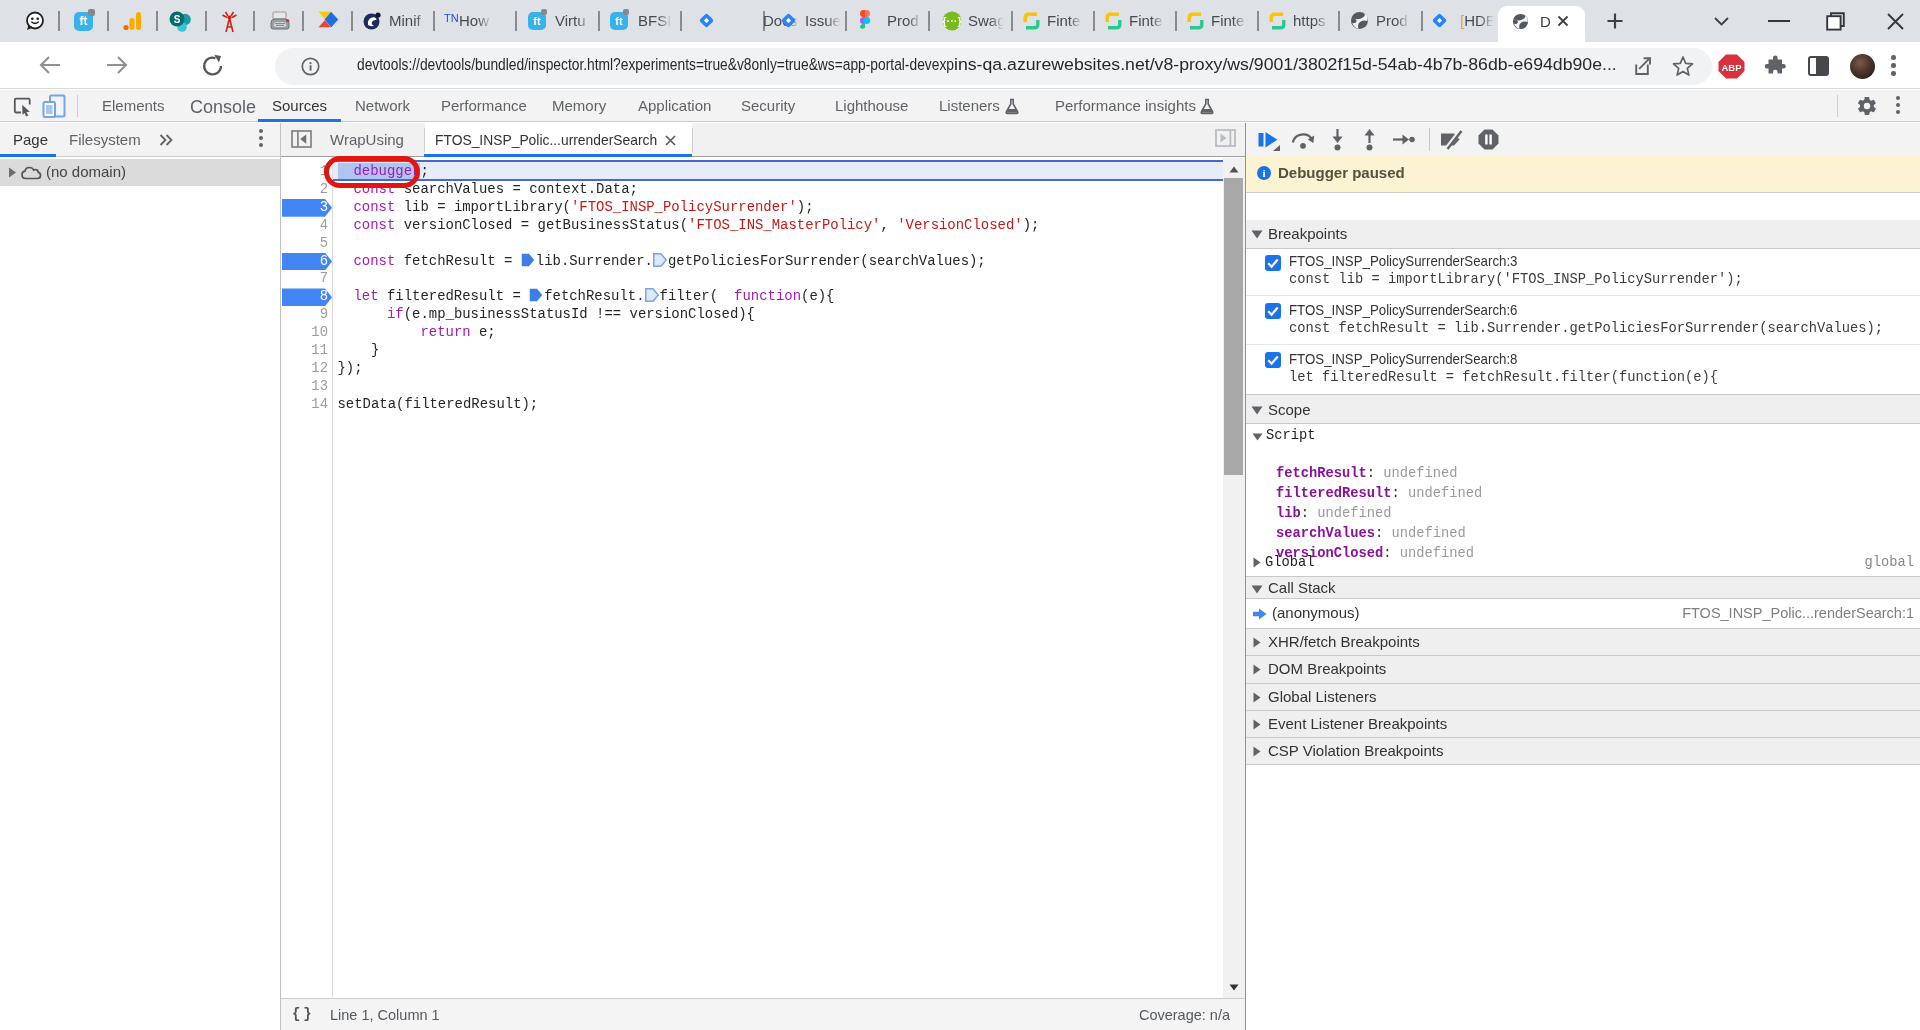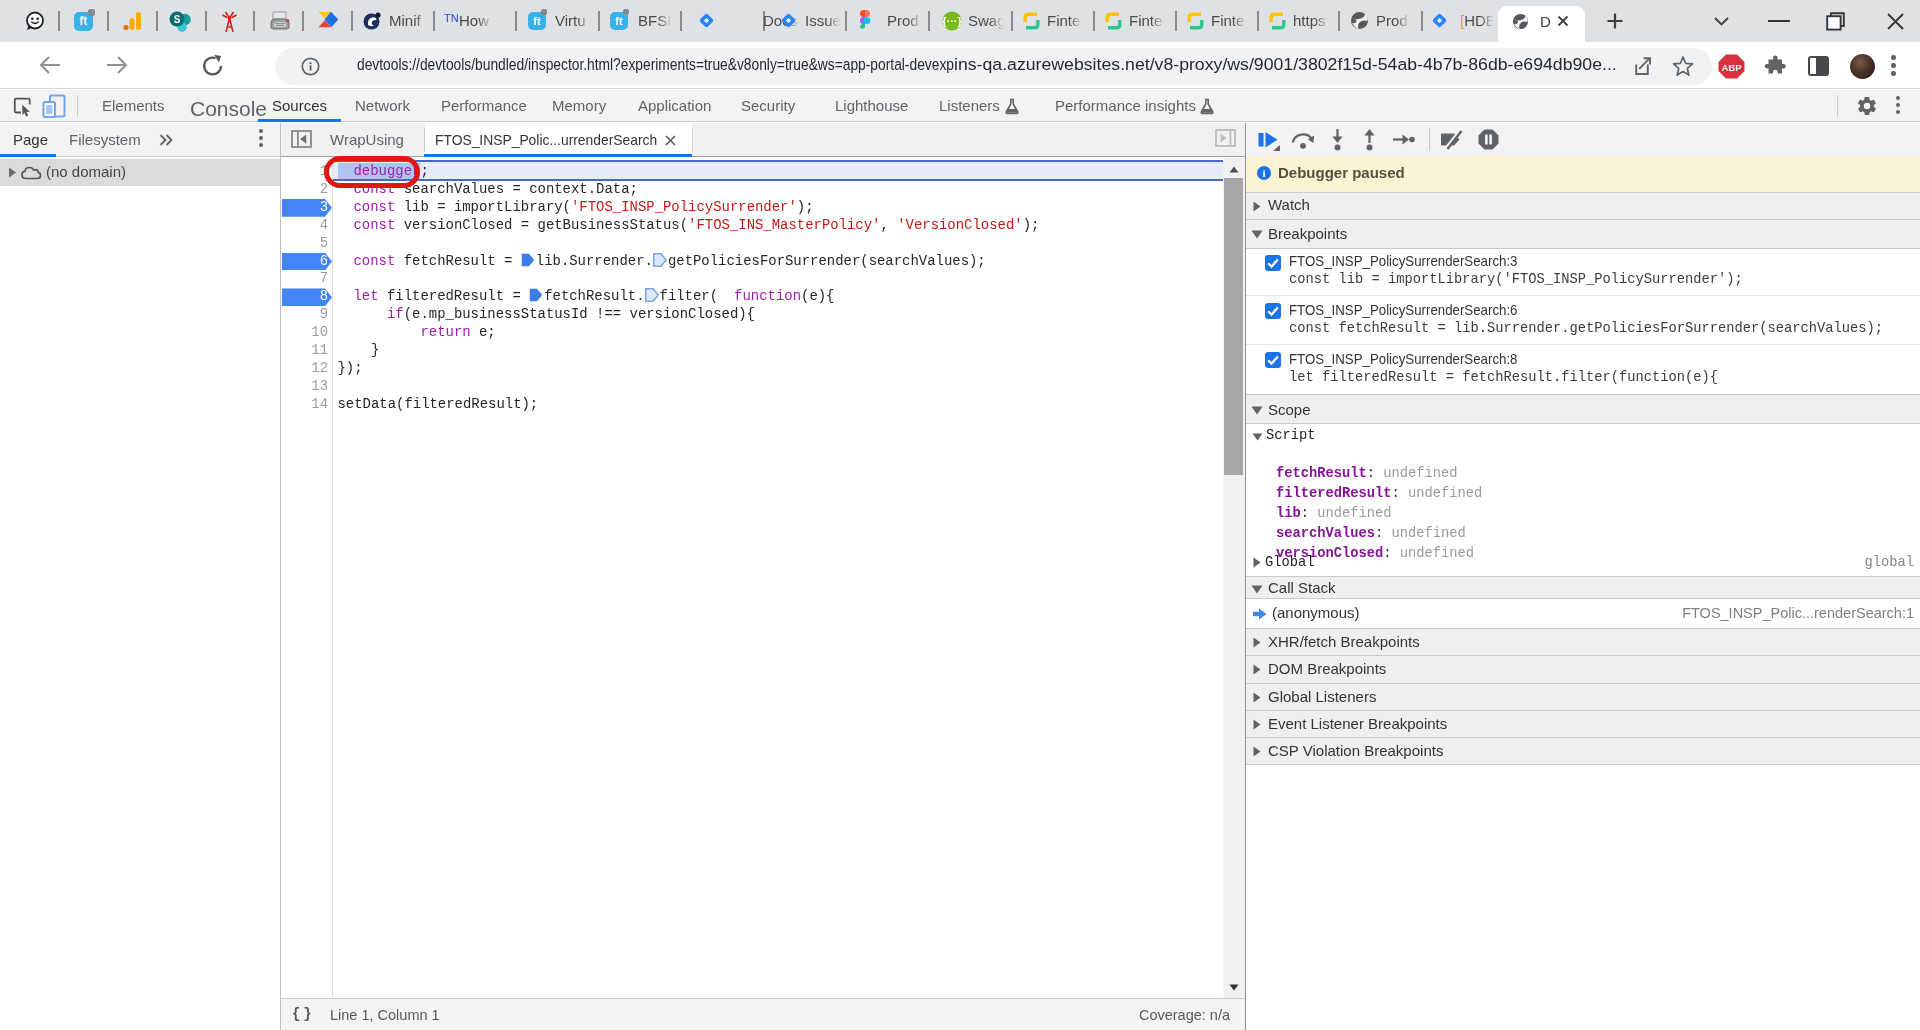--- a/index.html
+++ b/index.html
@@ -266,21 +266,21 @@
   </svg>
 
   <svg class="abs" style="left:42px;top:4px;" width="24" height="25" viewBox="0 0 24 25">
     <rect x="8" y="1.5" width="14.5" height="21" rx="1.5" fill="none" stroke="#72a5e8" stroke-width="2"></rect>
     <rect x="1.5" y="8" width="11.5" height="15" rx="1.5" fill="#fff" stroke="#72a5e8" stroke-width="2"></rect>
     <rect x="4" y="11" width="6.5" height="9" fill="#a8c7ee"></rect>
   </svg>
   <div class="sep-v" style="left:77px;top:5px;height:22px;width:1px;background:#cccccc;"></div>
 
   <div class="abs" style="left:102px;top:7px;font-size:15px;color:#5f6368;">Elements</div>
-  <div class="abs" style="left:190px;top:7px;font-size:21px;color:#5f6368;">Console</div>
+  <div class="abs" style="left:190px;top:7px;font-size:18px;color:#5f6368;">Console</div>
   <div class="abs" style="left:272px;top:7px;font-size:15px;color:#333333;">Sources</div>
   <div class="abs" style="left:258px;top:29px;width:83px;height:3px;background:#1a73e8;"></div>
   <div class="abs" style="left:355px;top:7px;font-size:15px;color:#5f6368;">Network</div>
   <div class="abs" style="left:441px;top:7px;font-size:15px;color:#5f6368;">Performance</div>
   <div class="abs" style="left:552px;top:7px;font-size:15px;color:#5f6368;">Memory</div>
   <div class="abs" style="left:638px;top:7px;font-size:15px;color:#5f6368;">Application</div>
   <div class="abs" style="left:741px;top:7px;font-size:15px;color:#5f6368;">Security</div>
   <div class="abs" style="left:835px;top:7px;font-size:15px;color:#5f6368;">Lighthouse</div>
   <div class="abs" style="left:939px;top:7px;font-size:15px;color:#5f6368;">Listeners</div>
   <svg class="abs" style="left:1004px;top:8px;" width="16" height="17" viewBox="0 0 16 17">
@@ -453,26 +453,20 @@
       <rect x="11.4" y="5.5" width="2.4" height="10" fill="#fff"></rect>
     </svg>
   </div>
 
   <div class="abs" style="left:0;top:33px;width:675px;height:36.5px;background:#fbf3d1;border-bottom:1px solid #cccccc;">
     <div class="abs" style="left:11px;top:10px;width:14px;height:14px;border-radius:50%;background:#1a73e8;"></div>
     <div class="abs" style="left:11px;top:10px;width:14px;height:14px;font-size:11px;font-weight:bold;color:#fff;text-align:center;line-height:14px;font-family:'Liberation Serif',serif;">i</div>
     <div class="abs" style="left:32px;top:8px;font-size:15px;font-weight:bold;color:#55503f;">Debugger paused</div>
   </div>
 
-  <div class="abs" style="left:0;top:70px;width:675px;height:27px;background:#efefef;border-bottom:1px solid #c9c9c9;">
-    <svg class="abs" style="left:7px;top:8px;" width="8" height="11" viewBox="0 0 8 11">
-        <polygon points="0.5,0.5 7.5,5.5 0.5,10.5" fill="#5f6368"></polygon>
-      </svg>
-    <div class="abs" style="left:22px;top:3px;font-size:15px;color:#333;">Watch</div>
-  </div>
 
   <div class="abs" style="left:0;top:97px;width:675px;height:29px;background:#efefef;border-bottom:1px solid #c9c9c9;">
     <svg class="abs" style="left:5px;top:10px;" width="12" height="9" viewBox="0 0 12 9">
         <polygon points="0.5,0.5 11.5,0.5 6,8.5" fill="#5f6368"></polygon>
       </svg>
     <div class="abs" style="left:22px;top:5px;font-size:15px;color:#333;">Breakpoints</div>
   </div>
 
   <div class="abs" style="left:0;top:126px;width:675px;height:47px;border-bottom:1px solid #e7e7e7;">
     <div class="abs chk" style="left:19px;top:6px;">

